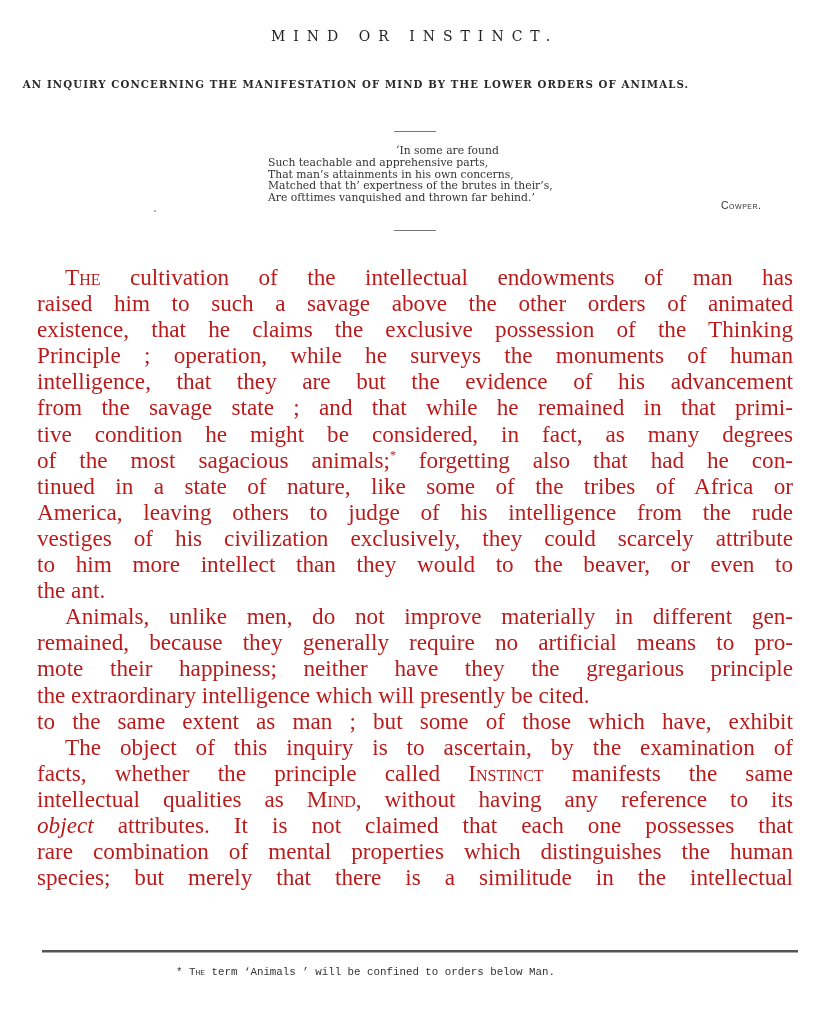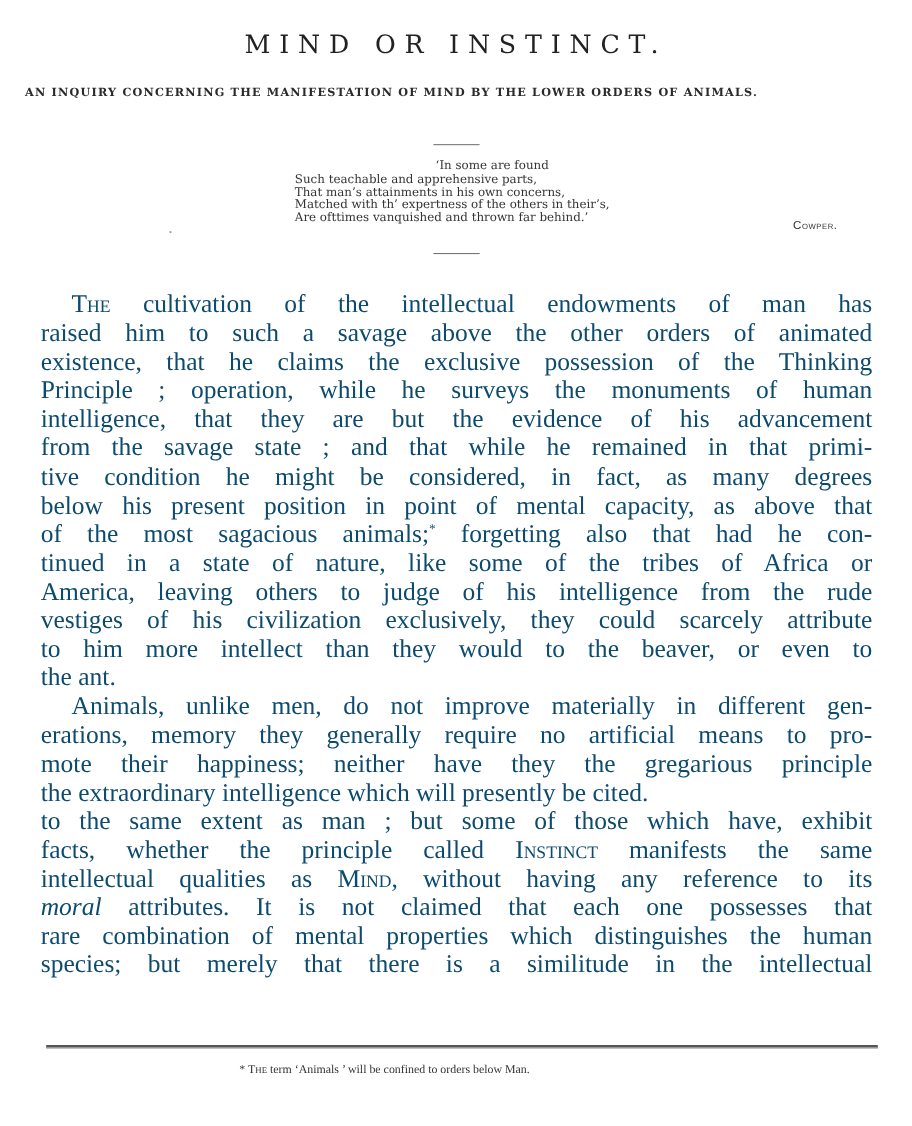--- a/index.html
+++ b/index.html
@@ -1,21 +1,21 @@
 <!DOCTYPE html>
 <html><head>
 <meta charset="utf-8">
 <style>
   html, body { margin: 0; padding: 0; background: #ffffff; }
   body { width: 829px; height: 1024px; position: relative; overflow: hidden; color: #1a1a1a; }
   .page { position: absolute; left: 0; top: 0; width: 829px; height: 1024px; }
 
   .title {
     position: absolute; top: 28px; left: 0; width: 829px; text-align: center;
-    font-family: "DejaVu Serif", serif; font-size: 23px; letter-spacing: 8px;
+    font-family: "DejaVu Serif", serif; font-size: 14px; letter-spacing: 8px;
     color: #222;
   }
   .subtitle {
     position: absolute; top: 78px; left: 0; width: 712px; text-align: center;
     font-family: "DejaVu Serif", serif; font-size: 10.2px; font-weight: bold;
     letter-spacing: 1.1px; color: #2a2a2a; white-space: nowrap;
   }
   .rule-short {
     position: absolute; left: 394px; width: 42px; height: 1px; background: #777;
   }
@@ -31,88 +31,88 @@
   .epigraph .line.first { padding-left: 128px; }
   .attribution {
     position: absolute; left: 721px; top: 199px;
     font-family: Liberation Sans, sans-serif; font-size: 10.5px; color: #333;
     font-variant: small-caps; letter-spacing: 0.5px;
   }
 
   .body-text {
     position: absolute; left: 37px; top: 264px; width: 756px;
     font-family: "Liberation Serif", serif; font-size: 23.2px; line-height: 26.1px;
-    color: #0c4a6e;
+    color: #b91c1c;
   }
   .body-text .ln { display: block; text-align: justify; text-align-last: justify; white-space: nowrap; height: 26.1px; }
   .body-text .ln.last { text-align-last: left; }
   .body-text .ln.indent { padding-left: 28px; }
   .sc { font-variant: small-caps; }
   .it { font-style: italic; }
   .fnmark { font-size: 12px; vertical-align: super; line-height: 0; }
 
   .footer-rule {
     position: absolute; left: 42px; top: 950px; width: 756px; height: 2px;
     background: #555; border-bottom: 1px solid #aaa;
   }
   .footnote {
-    position: absolute; top: 966px; left: 0; width: 699px; text-align: center;
-    font-family: Liberation Serif, serif; font-size: 10.8px; color: #333;
+    position: absolute; top: 966px; left: 16px; width: 699px; text-align: center;
+    font-family: Liberation Mono, monospace; font-size: 10.8px; color: #333;
   }
   .speck { position: absolute; width: 2px; height: 2px; background: #999; border-radius: 1px; }
 </style>
 </head>
 <body>
 
 <div class="page">
 
   <div class="title">MIND OR INSTINCT.</div>
   <div class="subtitle">AN INQUIRY CONCERNING THE MANIFESTATION OF MIND BY THE LOWER ORDERS OF ANIMALS.</div>
 
   <div class="rule-short r1"></div>
 
   <div class="epigraph">
     <span class="line first">‘In some are found</span>
     <span class="line">Such teachable and apprehensive parts,</span>
     <span class="line">That man’s attainments in his own concerns,</span>
-    <span class="line">Matched with th’ expertness of the others in their’s,</span>
+    <span class="line">Matched that th’ expertness of the brutes in their’s,</span>
     <span class="line">Are ofttimes vanquished and thrown far behind.’</span>
   </div>
   <div class="attribution">Cowper.</div>
 
   <div class="rule-short r2"></div>
 
   <div class="speck" style="left:154px; top:210px;"></div>
 
   <div class="body-text">
 
     <span class="ln indent"><span class="sc">The</span><span> cultivation of the intellectual endowments of man has</span></span>
     <span class="ln">raised him to such a savage above the other orders of animated</span>
     <span class="ln">existence, that he claims the exclusive possession of the Thinking</span>
     <span class="ln">Principle ; operation, while he surveys the monuments of human</span>
     <span class="ln">intelligence, that they are but the evidence of his advancement</span>
     <span class="ln">from the savage state ; and that while he remained in that primi-</span>
     <span class="ln">tive condition he might be considered, in fact, as many degrees</span>
-    <span class="ln">below his present position in point of mental capacity, as above that</span>
     <span class="ln"><span>of the most sagacious animals;</span><span class="fnmark">*</span><span> forgetting also that had he con-</span></span>
     <span class="ln">tinued in a state of nature, like some of the tribes of Africa or</span>
     <span class="ln">America, leaving others to judge of his intelligence from the rude</span>
     <span class="ln">vestiges of his civilization exclusively, they could scarcely attribute</span>
     <span class="ln">to him more intellect than they would to the beaver, or even to</span>
     <span class="ln last">the ant.</span>
 
     <span class="ln indent">Animals, unlike men, do not improve materially in different gen-</span>
-    <span class="ln">erations, memory they generally require no artificial means to pro-</span>
+    <span class="ln">remained, because they generally require no artificial means to pro-</span>
     <span class="ln">mote their happiness; neither have they the gregarious principle</span>
     <span class="ln last">the extraordinary intelligence which will presently be cited.</span>
     <span class="ln">to the same extent as man ; but some of those which have, exhibit</span>
 
+    <span class="ln indent">The object of this inquiry is to ascertain, by the examination of</span>
     <span class="ln"><span>facts, whether the principle called </span><span class="sc">Instinct</span><span> manifests the same</span></span>
     <span class="ln"><span>intellectual qualities as </span><span class="sc">Mind</span><span>, without having any reference to its</span></span>
-    <span class="ln"><span class="it">moral</span><span> attributes.  It is not claimed that each one possesses that</span></span>
+    <span class="ln"><span class="it">object</span><span> attributes.  It is not claimed that each one possesses that</span></span>
     <span class="ln">rare combination of mental properties which distinguishes the human</span>
     <span class="ln">species; but merely that there is a similitude in the intellectual</span>
   </div>
 
   <div class="footer-rule"></div>
 
   <div class="footnote">
     <span>*</span>
     <span class="sc">The</span><span> term ‘Animals ’ will be confined to orders below Man.</span>
   </div>

